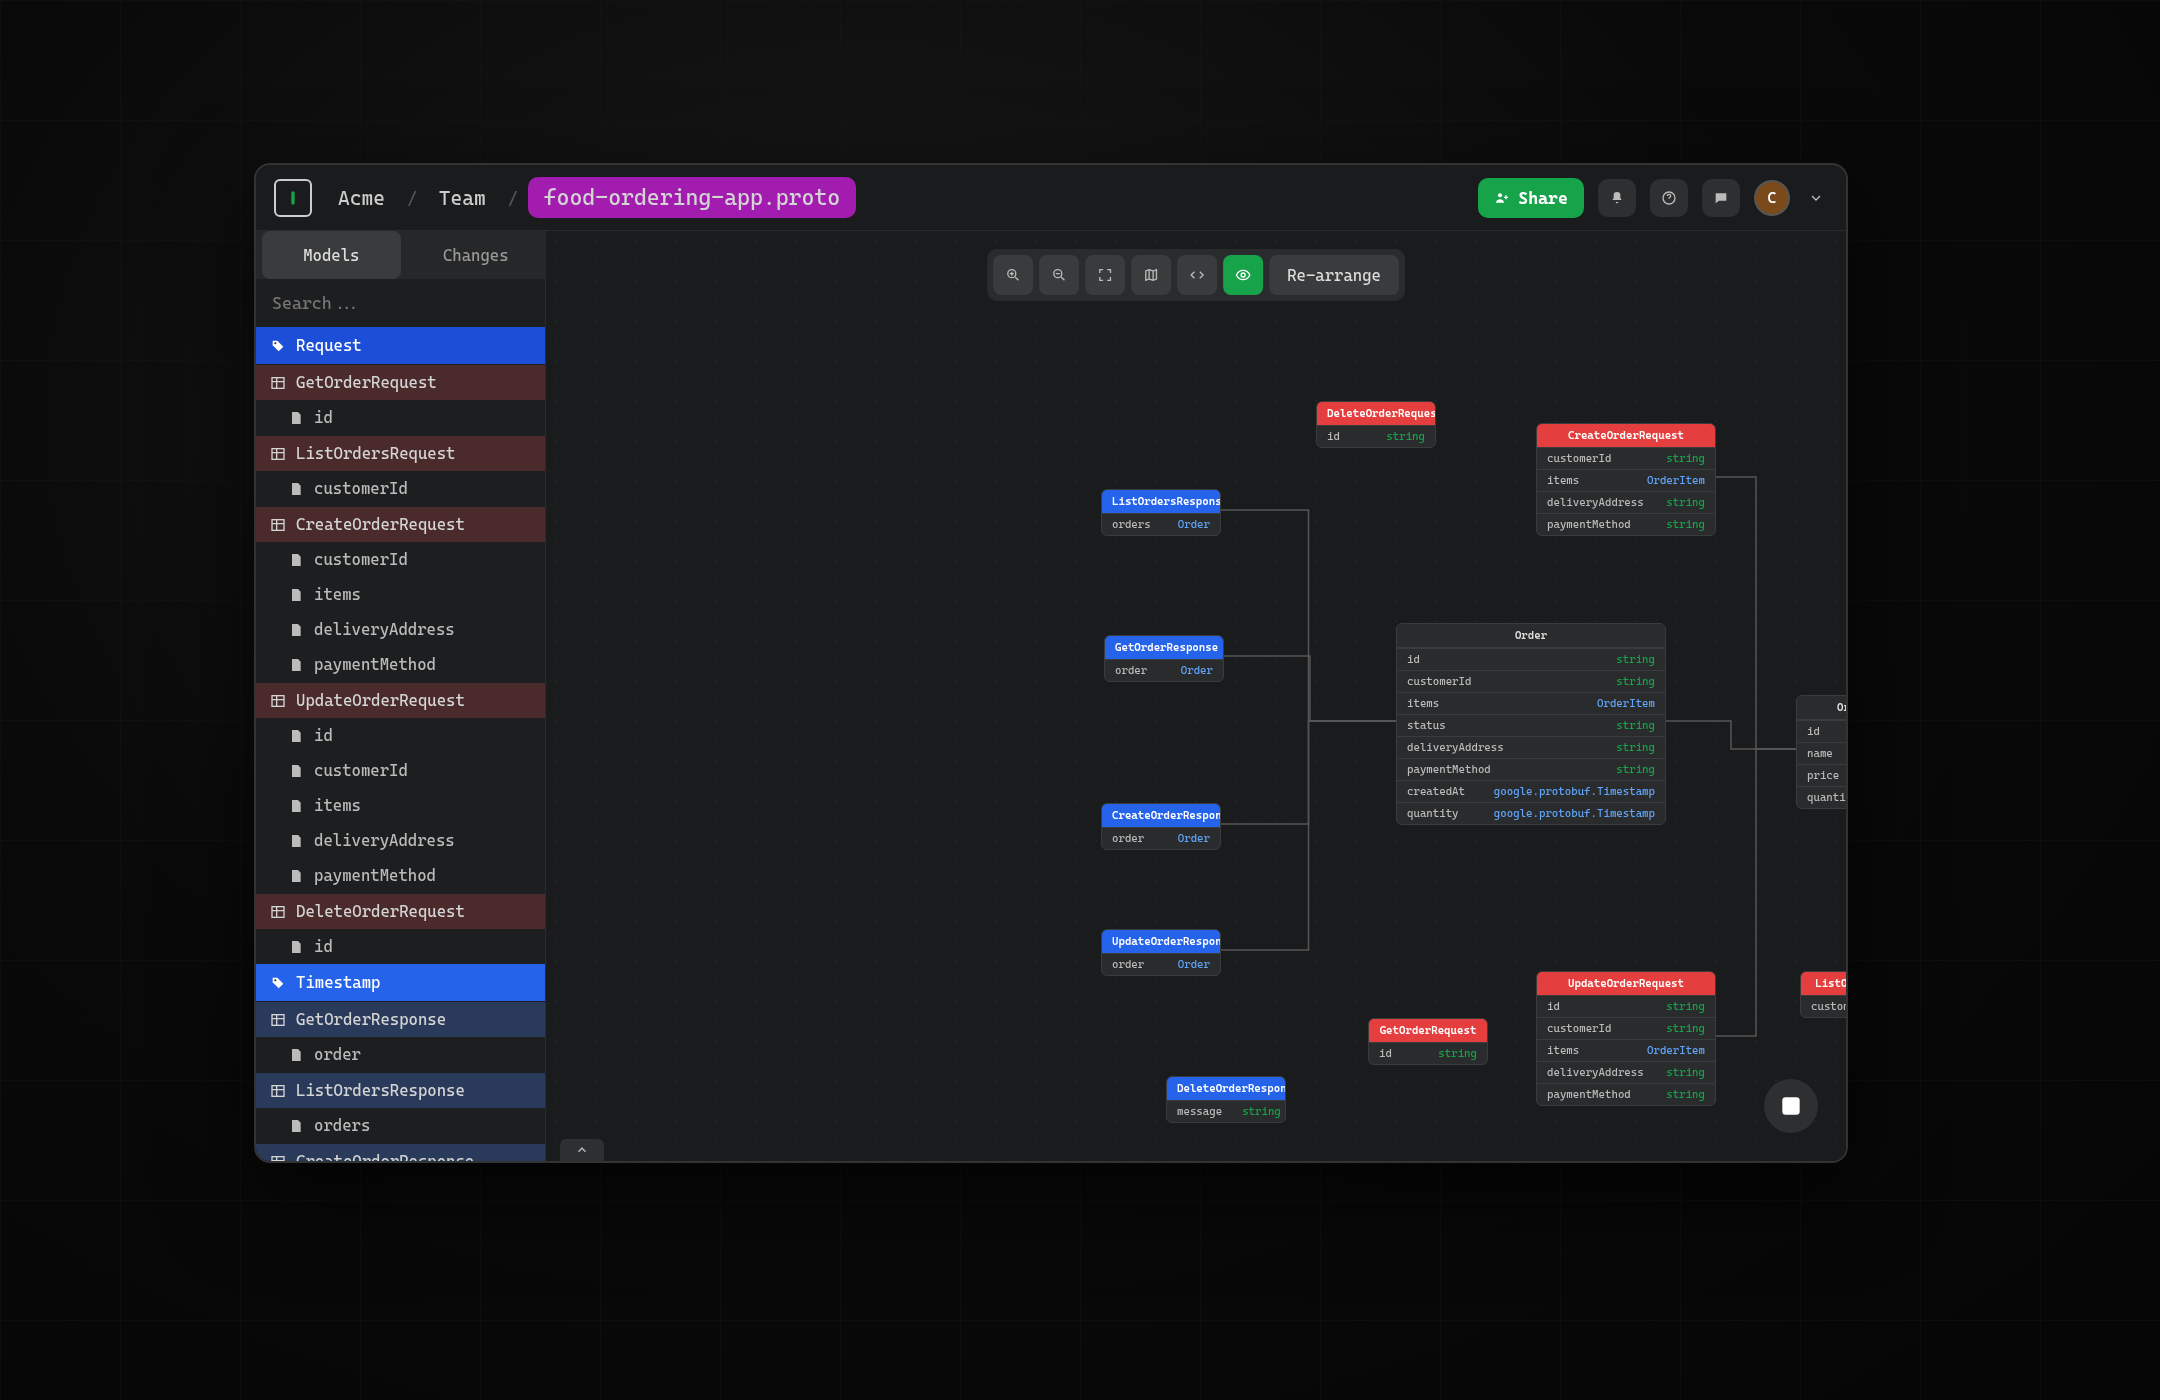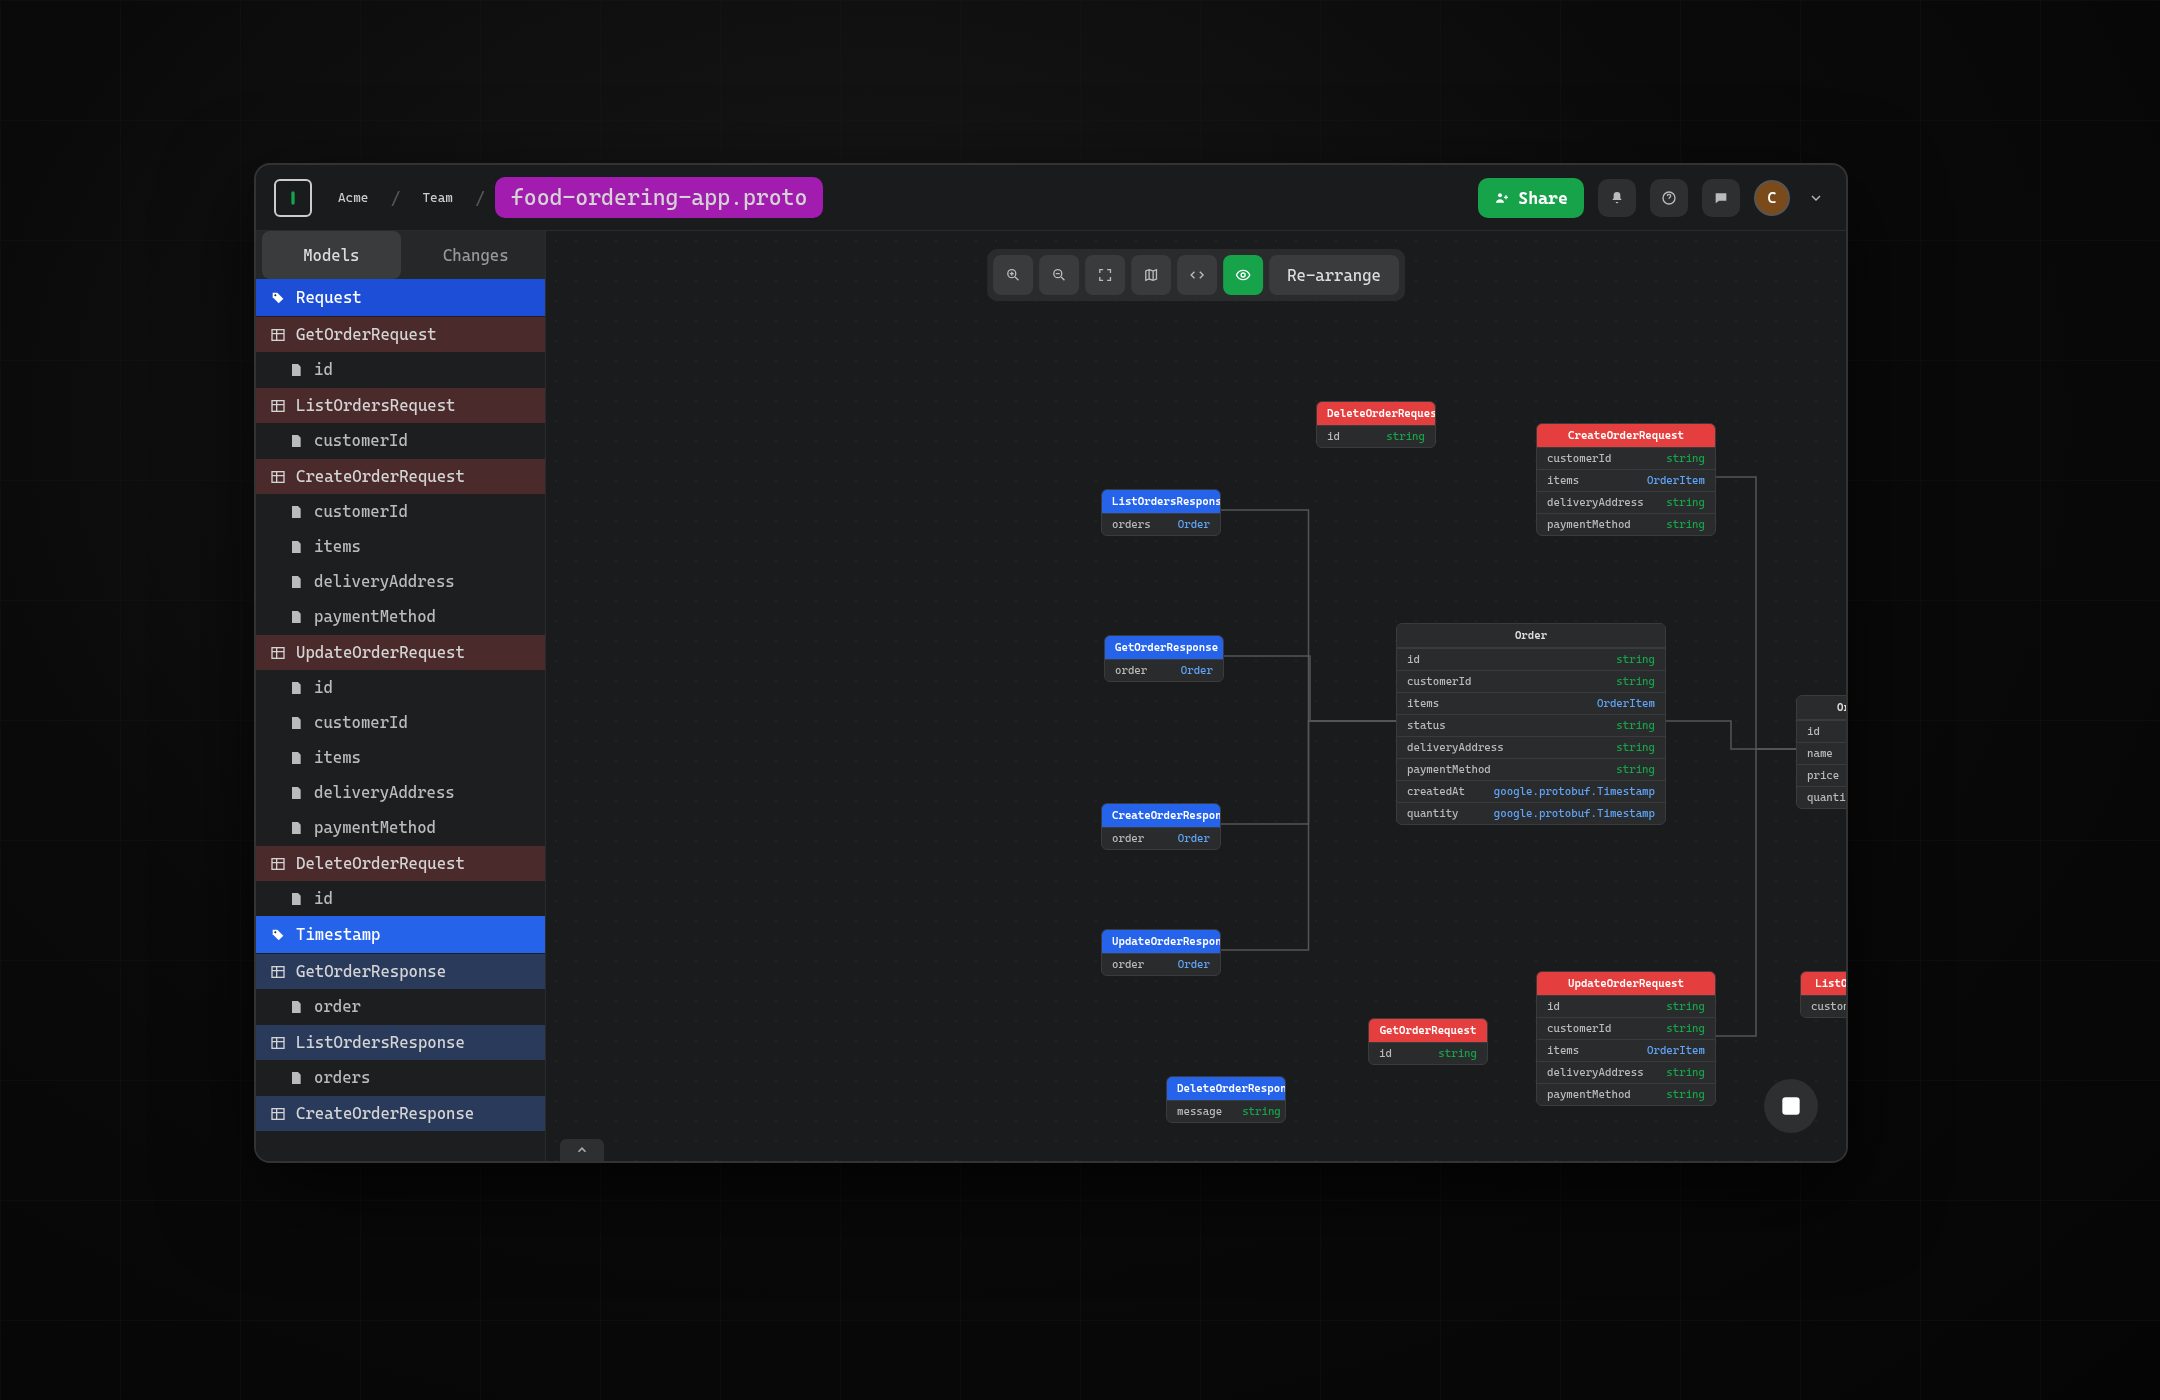--- a/index.html
+++ b/index.html
@@ -3,21 +3,21 @@
 <meta charset="utf-8">
 <style>
 *{margin:0;padding:0;box-sizing:border-box}
 body{background:radial-gradient(ellipse at 40% 30%,#1a1a1c 0%,#0a0a0a 50%,#050505 100%);font-family:ui-monospace,Menlo,Monaco,'Cascadia Code','Courier New',monospace;color:#d4d4d4;width:2160px;height:1400px;overflow:hidden;position:relative}
 body::before{content:"";position:absolute;inset:0;background-image:linear-gradient(#1a1a1a 1px,transparent 1px),linear-gradient(90deg,#1a1a1a 1px,transparent 1px);background-size:120px 120px;opacity:.35;pointer-events:none}
 .frame{position:absolute;left:254px;top:163px;width:1594px;height:1000px;background:#1a1b1c;border:2px solid #333;border-radius:16px;overflow:hidden;box-shadow:0 30px 90px rgba(0,0,0,.7)}
 .header{height:66px;display:flex;align-items:center;padding:0 18px;gap:14px;border-bottom:1px solid #2a2b2c}
 .logo{width:38px;height:38px;border:2px solid #ccc;border-radius:6px;display:flex;align-items:center;justify-content:center}
 .logo svg{width:20px;height:20px}
 .crumbs{display:flex;align-items:center;gap:10px}
-.crumb-link{background:transparent;border:none;color:#ccc;font:inherit;font-size:13px;padding:6px 12px;border-radius:8px;cursor:pointer}
+.crumb-link{background:transparent;border:none;color:#ccc;font:inherit;font-size:20px;padding:6px 12px;border-radius:8px;cursor:pointer}
 .crumb-file{background:#a21caf;padding:8px 16px;border-radius:10px;font-size:22px}
 .crumb-sep{color:#555;font-size:17px}
 .spacer{flex:1}
 .share-btn{background:#16a34a;color:#fff;border:none;font:inherit;font-size:17px;font-weight:700;padding:10px 16px;border-radius:10px;display:flex;align-items:center;gap:8px;cursor:pointer}
 .hdr-icon{width:38px;height:38px;background:#2e2f30;border-radius:10px;display:flex;align-items:center;justify-content:center;cursor:pointer;color:#bbb}
 .avatar{width:36px;height:36px;border-radius:50%;background:#7a4a1a;border:2px solid #555;color:#fff;display:flex;align-items:center;justify-content:center;font-weight:600;font-size:15px}
 .body{display:flex;height:calc(100% - 66px);position:relative}
 .sidebar{width:290px;background:#1d1e1f;border-right:1px solid #2a2b2c;display:flex;flex-direction:column;overflow:hidden}
 .tabs{display:flex;height:48px;background:#262728;align-items:center}
 .tab{flex:1;text-align:center;font-size:16px;color:#999;cursor:pointer;height:100%;display:flex;align-items:center;justify-content:center}
@@ -103,20 +103,23 @@
         </svg>
     </div>
   </div>
 
   <div class="body">
     <div class="sidebar">
       <div class="tabs">
         <div class="tab active">Models</div>
         <div class="tab">Changes</div>
       </div>
+      <div class="search-box">
+        <input placeholder="Search..." style="">
+      </div>
       <div class="tree" id="tree">
           <div class="side-group">
             <svg class="icon" viewBox="0 0 24 24" fill="currentColor">
               <path d="M4 4h7l9 9-7 7-9-9z"></path>
               <circle cx="8" cy="8" r="1.5" fill="#1d1e1f"></circle>
             </svg>
             <span>Request</span>
           </div>
           <div class="side-item">
             <svg class="icon" viewBox="0 0 24 24" fill="none" stroke="currentColor" stroke-width="2">

